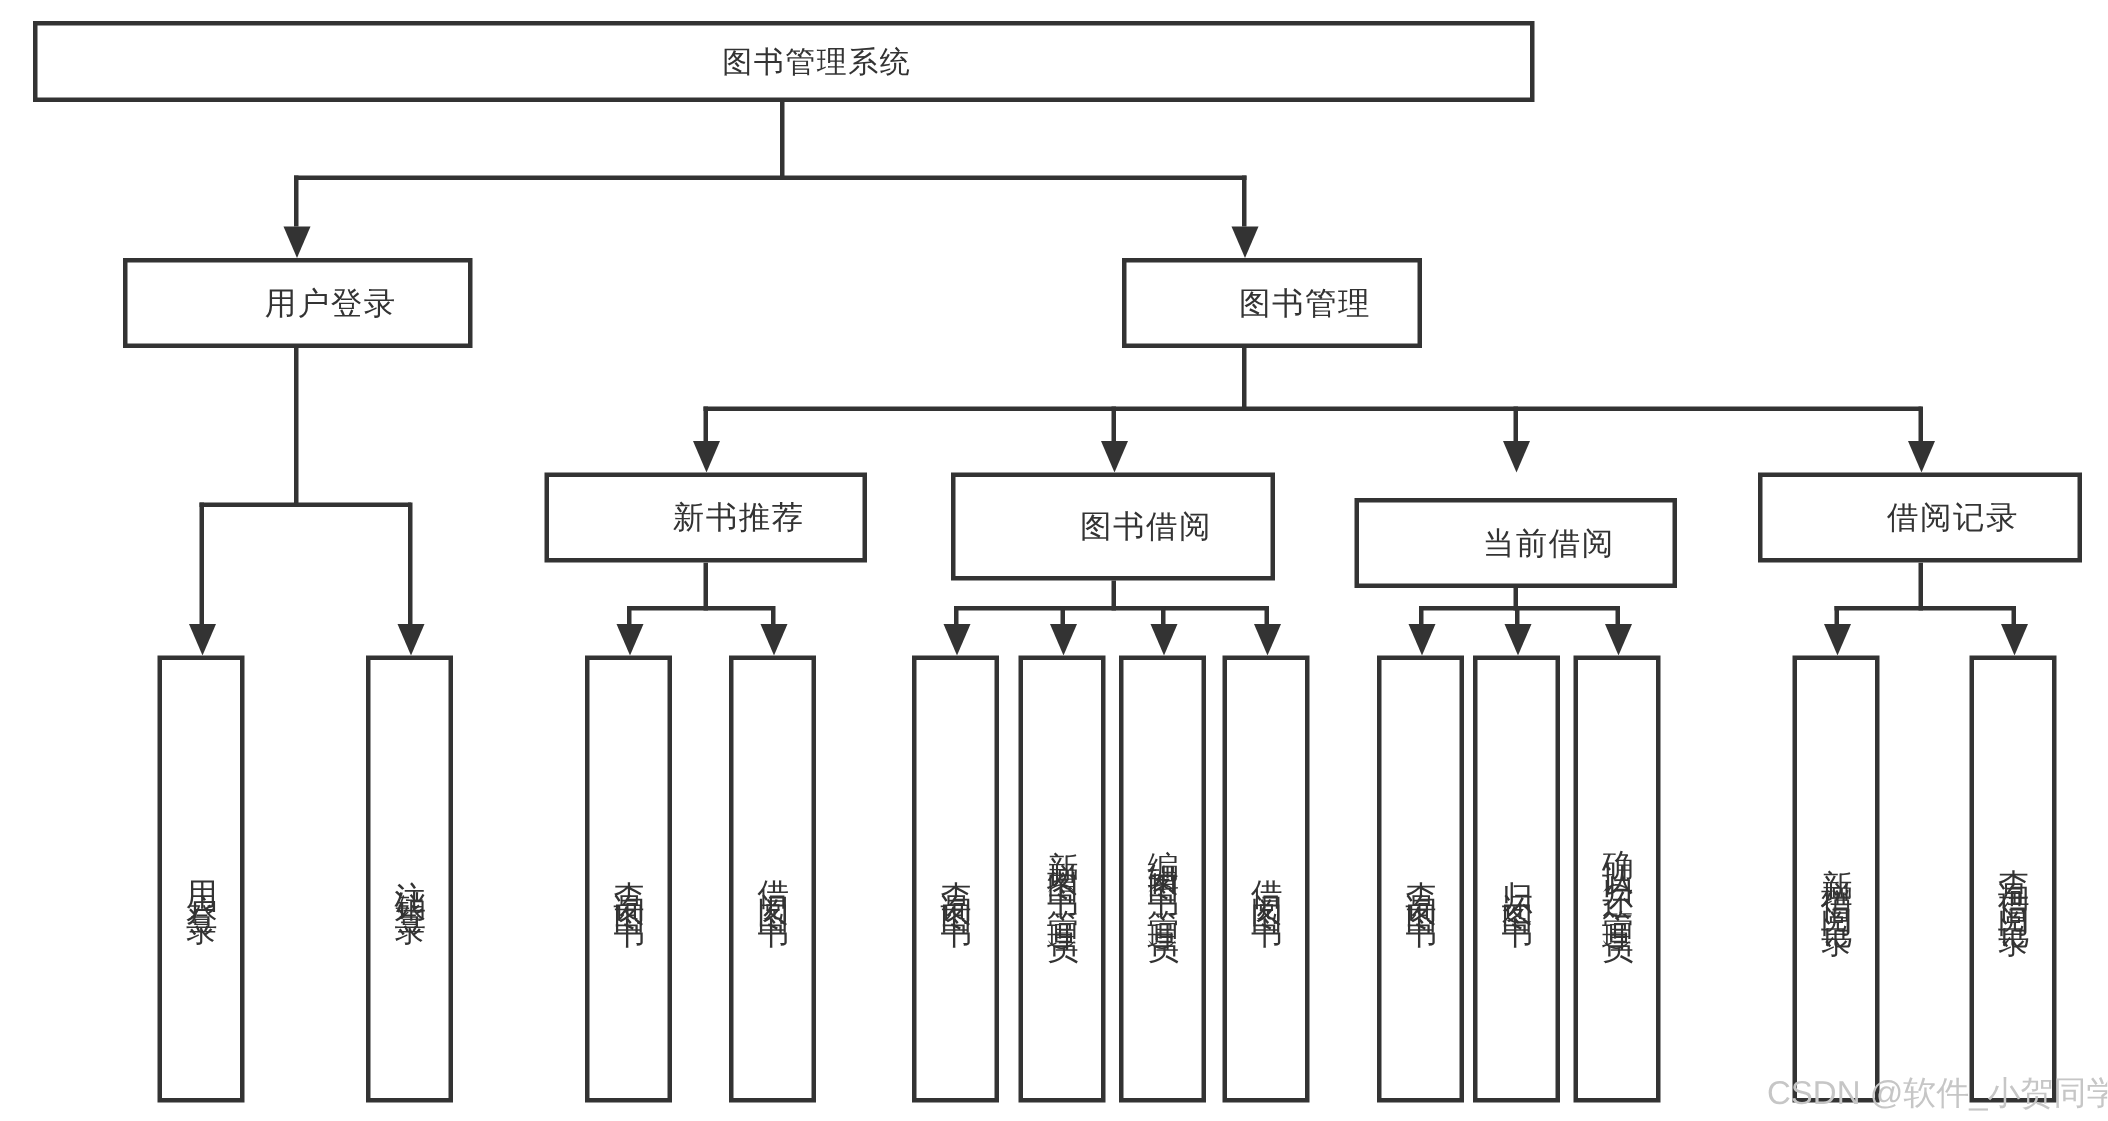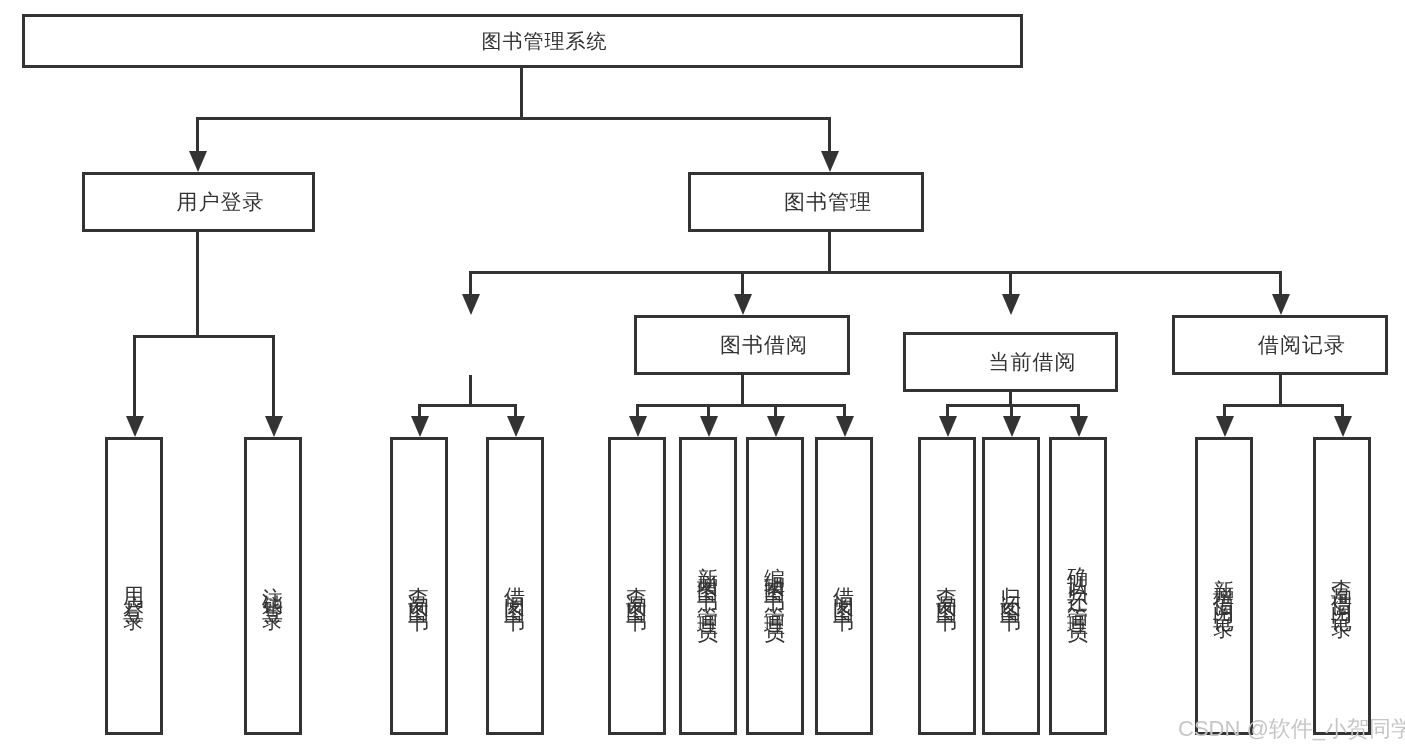--- a/index.html
+++ b/index.html
@@ -61,23 +61,24 @@
   }
 </style>
 </head>
 <body>
 
 <div class="stage">
 
   <div class="box hbox root-box" style="left:22px;top:14px;width:1001px;height:54px;">图书管理系统</div>
 
   <div class="box hbox" style="left:82px;top:172px;width:233px;height:60px;">用户登录</div>
-  <div class="box hbox" style="left:688px;top:172px;width:236px;height:60px;">图书管理</div>
+  <div class="box hbox" style="left:748px;top:172px;width:200px;height:60px;">图书管理</div>
 
-  <div class="box hbox" style="left:634px;top:315px;width:216px;height:60px;font-family:Liberation Serif, serif;">图书借阅</div>
+  <div class="box hbox" style="left:363px;top:315px;width:215px;height:60px;">新书推荐</div>
+  <div class="box hbox" style="left:634px;top:315px;width:216px;height:72px;font-family:Liberation Serif, serif;">图书借阅</div>
   <div class="box hbox" style="left:903px;top:332px;width:215px;height:60px;">当前借阅</div>
   <div class="box hbox" style="left:1172px;top:315px;width:216px;height:60px;">借阅记录</div>
 
   <div class="box vbox" style="left:105px;top:437px;width:58px;height:298px;">用户登录</div>
   <div class="box vbox" style="left:244px;top:437px;width:58px;height:298px;">注销登录</div>
 
   <div class="box vbox" style="left:390px;top:437px;width:58px;height:298px;">查询图书</div>
   <div class="box vbox" style="left:486px;top:437px;width:58px;height:298px;">借阅图书</div>
 
   <div class="box vbox" style="left:608px;top:437px;width:58px;height:298px;">查询图书</div>

